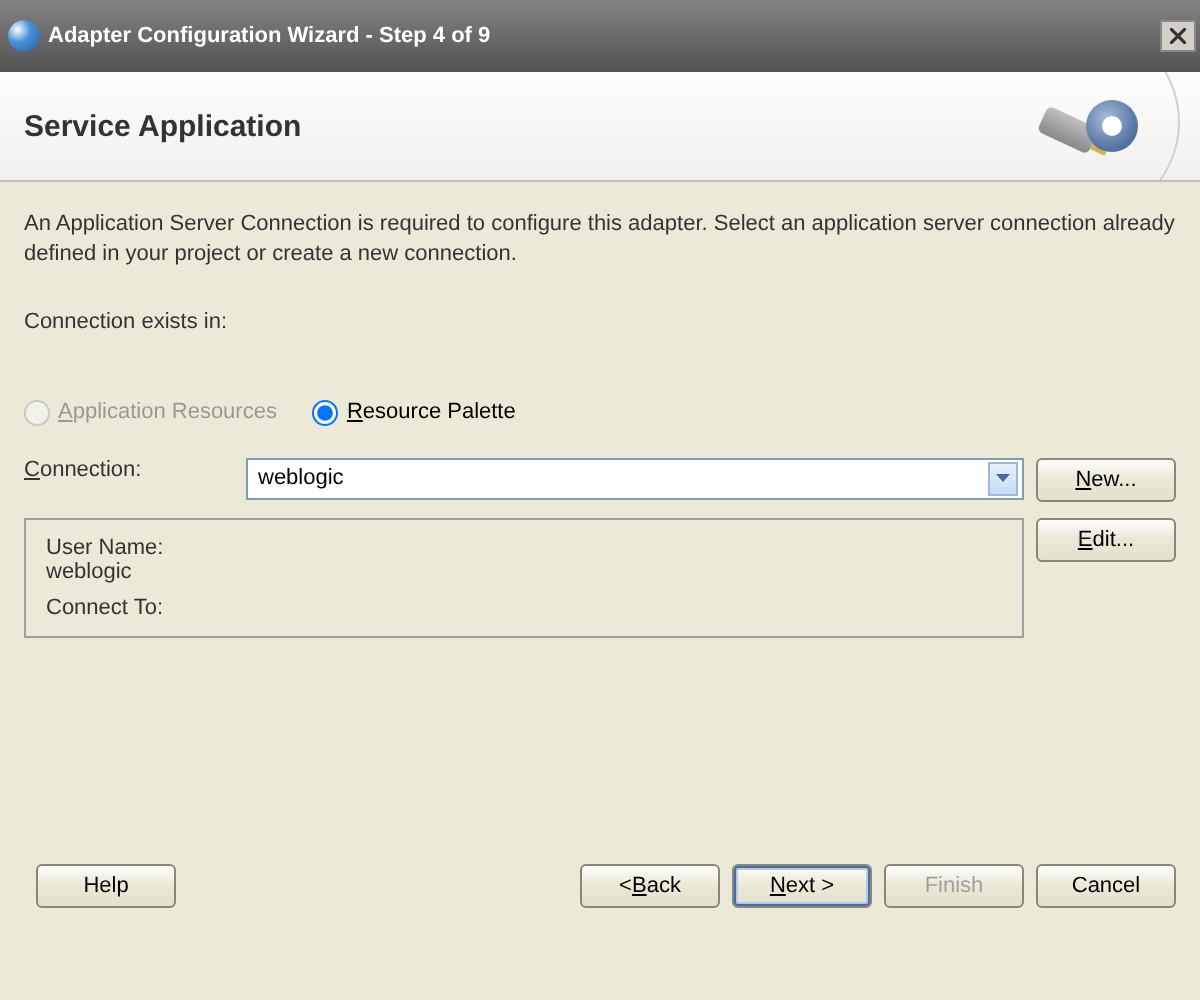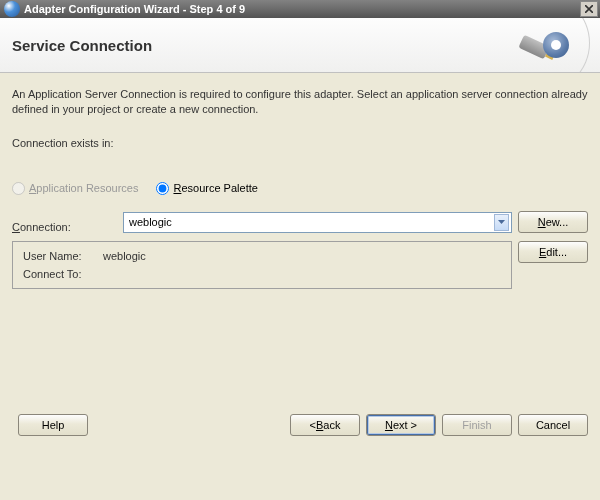--- a/index.html
+++ b/index.html
@@ -1,18 +1,18 @@
 <!DOCTYPE html>
 <html><head>
 <meta charset="utf-8">
 <style>
 * { box-sizing: border-box; margin: 0; padding: 0; }
 body { font-family: Tahoma, Arial, sans-serif; font-size: 11px; background: #ece9d8; width: 600px; height: 500px; overflow: hidden; }
 
-.titlebar { background: linear-gradient(to bottom, #828282, #6b6b6b, #525252); height: 18px; display: flex; align-items: center; padding: 0 2px 0 4px; color: white; font-weight: bold; font-size: 11px; }
+.titlebar { background: linear-gradient(to bottom, #828282, #6b6b6b, #525252); height: 36px; display: flex; align-items: center; padding: 0 2px 0 4px; color: white; font-weight: bold; font-size: 11px; }
 .titlebar-icon { width: 16px; height: 16px; margin-right: 4px; background: radial-gradient(circle at 30% 30%, #fff, #4a90d9 40%, #2a5a99); border-radius: 50%; }
 .titlebar-text { flex: 1; }
 .close-btn { width: 18px; height: 16px; background: #d4d0c8; border: 1px solid #888; color: #333; display: flex; align-items: center; justify-content: center; font-size: 10px; font-weight: bold; cursor: pointer; }
 
 .banner { background: linear-gradient(to bottom, #fdfdfd, #f0f0ef); height: 55px; border-bottom: 1px solid #c0c0c0; position: relative; display: flex; align-items: center; padding-left: 12px; overflow: hidden; }
 .banner h1 { font-size: 15px; font-weight: bold; color: #333; }
 .banner-art { position: absolute; right: 0; top: 0; width: 200px; height: 55px; }
 .banner-art .swirl { position: absolute; border: 1.5px solid #d0d0d0; border-radius: 50%; border-top-color: transparent; border-left-color: transparent; }
 .gear { position: absolute; right: 25px; top: 8px; width: 38px; height: 38px; }
 .gear .gear-body { position: absolute; inset: 6px; background: radial-gradient(circle at 40% 35%, #a8bcd8, #5a7aa8 60%, #3a5a88); border-radius: 50%; }
@@ -26,34 +26,34 @@
 .desc { color: #333; line-height: 1.35; margin-bottom: 20px; }
 
 .row { display: flex; align-items: center; margin-bottom: 8px; }
 .label-col { width: 105px; color: #333; }
 .radios { display: flex; gap: 18px; align-items: center; margin-top: 25px; }
 .radio-item { display: flex; align-items: center; gap: 4px; }
 .radio-item.disabled { color: #999; }
 .radio-item input[type=radio] { width: 13px; height: 13px; }
 .underline { text-decoration: underline; }
 
-.conn-row { display: flex; align-items: flex-end; gap: 6px; margin-top: 16px; }
+.conn-row { display: flex; align-items: flex-start; gap: 6px; margin-top: 16px; }
 .conn-row .label-col { color: #333; }
 .combo { flex: 1; height: 21px; border: 1px solid #7f9db9; background: white; display: flex; align-items: center; padding: 0 2px 0 5px; }
 .combo-text { flex: 1; }
 .combo-arrow { width: 15px; height: 17px; background: linear-gradient(#e8f0fb, #c6dbf7); border: 1px solid #a0b8d8; display: flex; align-items: center; justify-content: center; }
 .combo-arrow svg { width: 7px; height: 4px; }
 
 .btn { height: 22px; min-width: 70px; background: linear-gradient(#fdfdfd, #ece9d8 45%, #e3e0cc); border: 1px solid #8a867a; border-radius: 3px; padding: 0 10px; font-size: 11px; font-family: inherit; cursor: pointer; display: inline-flex; align-items: center; justify-content: center; }
 .btn:disabled { color: #a0a0a0; cursor: default; }
 .btn .underline { text-decoration: underline; }
 
 .info-box-wrap { display: flex; gap: 6px; margin-top: 8px; align-items: flex-start; }
 .info-box { flex: 1; border: 1px solid #a0a0a0; background: #ece9d8; padding: 8px 10px; }
-.info-line { display: flex; margin-bottom: 6px; }
+.info-line { display: flex; margin-bottom: 6px; flex-direction: column; }
 .info-line:last-child { margin-bottom: 0; }
 .info-label { width: 80px; color: #333; }
 .info-value { color: #333; }
 
 .side-buttons { display: flex; flex-direction: column; gap: 6px; width: 70px; }
 
 .footer { position: absolute; left: 0; right: 0; bottom: 0; padding: 10px 12px; display: flex; align-items: flex-end; }
 .footer .spacer { flex: 1; }
 .footer .btn { margin-left: 6px; }
 .default-btn { box-shadow: 0 0 0 1px #456ea8 inset, 0 0 0 2px #b5cae6 inset; }
@@ -65,21 +65,21 @@
   <div class="titlebar-icon"></div>
   <div class="titlebar-text">Adapter Configuration Wizard - Step 4 of 9</div>
   <div class="close-btn">
     <svg width="8" height="8" viewBox="0 0 8 8">
         <path d="M0 0 L8 8 M8 0 L0 8" stroke="#333" stroke-width="1.6"></path>
       </svg>
   </div>
 </div>
 
 <div class="banner">
-  <h1>Service Connection</h1>
+  <h1>Service Application</h1>
   <div class="banner-art">
     <div class="swirl" style="width:140px;height:140px;right:-20px;top:-45px"></div>
     <div class="swirl" style="width:100px;height:100px;right:10px;top:-25px"></div>
     <div class="plug"></div>
     <div class="gear">
       <div class="tooth" style="transform:translate(-50%,-50%) rotate(0deg)"></div>
       <div class="tooth" style="transform:translate(-50%,-50%) rotate(45deg)"></div>
       <div class="tooth" style="transform:translate(-50%,-50%) rotate(90deg)"></div>
       <div class="tooth" style="transform:translate(-50%,-50%) rotate(135deg)"></div>
       <div class="gear-body"></div>

